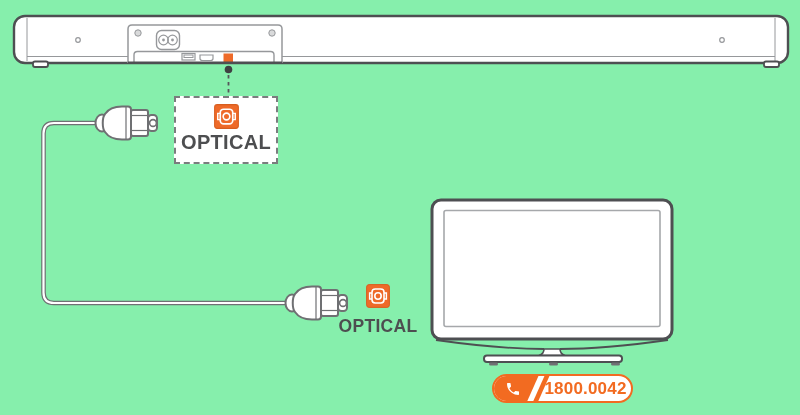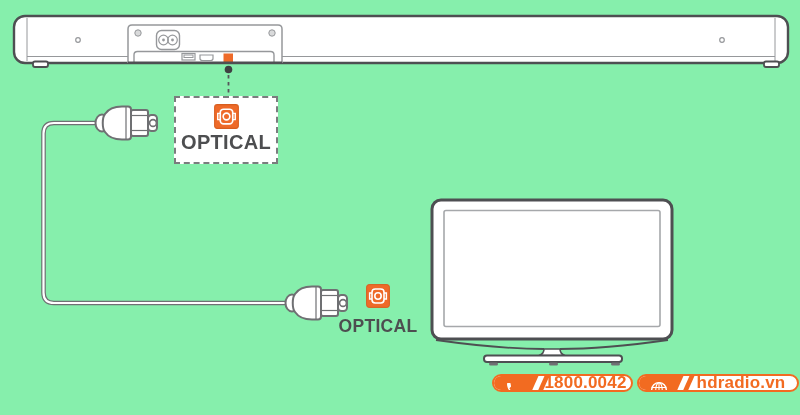--- a/index.html
+++ b/index.html
@@ -28,21 +28,21 @@
     letter-spacing:0.3px;line-height:1;
   }
   
   .tv-callout{
     position:absolute;left:336px;top:284px;width:84px;
     display:flex;flex-direction:column;align-items:center;
   }
   .tv-callout .optical-label{margin-top:10px;font-size:17.5px;}
   
   .badge{
-    position:absolute;top:374px;height:18px;box-sizing:border-box;
+    position:absolute;top:374px;height:29px;box-sizing:border-box;
     border:2px solid var(--accent);border-radius:15px;background:#fff;overflow:hidden;
   }
   .badge-phone{left:492px;width:141px;}
   .badge-web{left:637px;width:162px;}
   .badge .orange-block{
     position:absolute;left:-16px;top:-2px;width:54px;height:33px;
     background:var(--accent);transform:skewX(-24deg);
   }
   .badge .orange-stripe{
     position:absolute;left:44px;top:-2px;width:5px;height:33px;
@@ -158,26 +158,14 @@
 
   <div class="badge badge-phone">
     <div class="orange-block"></div>
     <div class="orange-stripe"></div>
     <svg class="badge-icon" width="16" height="16" viewBox="0 0 24 24">
       <path fill="#fff" d="M6.62 10.79c1.44 2.83 3.76 5.14 6.59 6.59l2.2-2.2c.27-.27.67-.36 1.02-.24 1.12.37 2.33.57 3.57.57.55 0 1 .45 1 1V20c0 .55-.45 1-1 1-9.39 0-17-7.61-17-17 0-.55.45-1 1-1h3.5c.55 0 1 .45 1 1 0 1.25.2 2.45.57 3.57.11.35.03.74-.25 1.02l-2.2 2.2z"></path>
     </svg>
     <div class="badge-text">1800.0042</div>
   </div>
 
-  <div class="badge badge-web">
-    <div class="orange-block"></div>
-    <div class="orange-stripe"></div>
-    <svg class="badge-icon" width="18" height="18" viewBox="0 0 20 20">
-      <circle cx="10" cy="10" r="8.2" fill="none" stroke="#fff" stroke-width="1.6"></circle>
-      <ellipse cx="10" cy="10" rx="3.6" ry="8.2" fill="none" stroke="#fff" stroke-width="1.2"></ellipse>
-      <line x1="2" y1="7.2" x2="18" y2="7.2" stroke="#fff" stroke-width="1.2"></line>
-      <line x1="2" y1="12.8" x2="18" y2="12.8" stroke="#fff" stroke-width="1.2"></line>
-      <line x1="10" y1="1.8" x2="10" y2="18.2" stroke="#fff" stroke-width="1.2"></line>
-    </svg>
-    <div class="badge-text">hdradio.vn</div>
-  </div>
 
 </div>
 
 </body></html>

